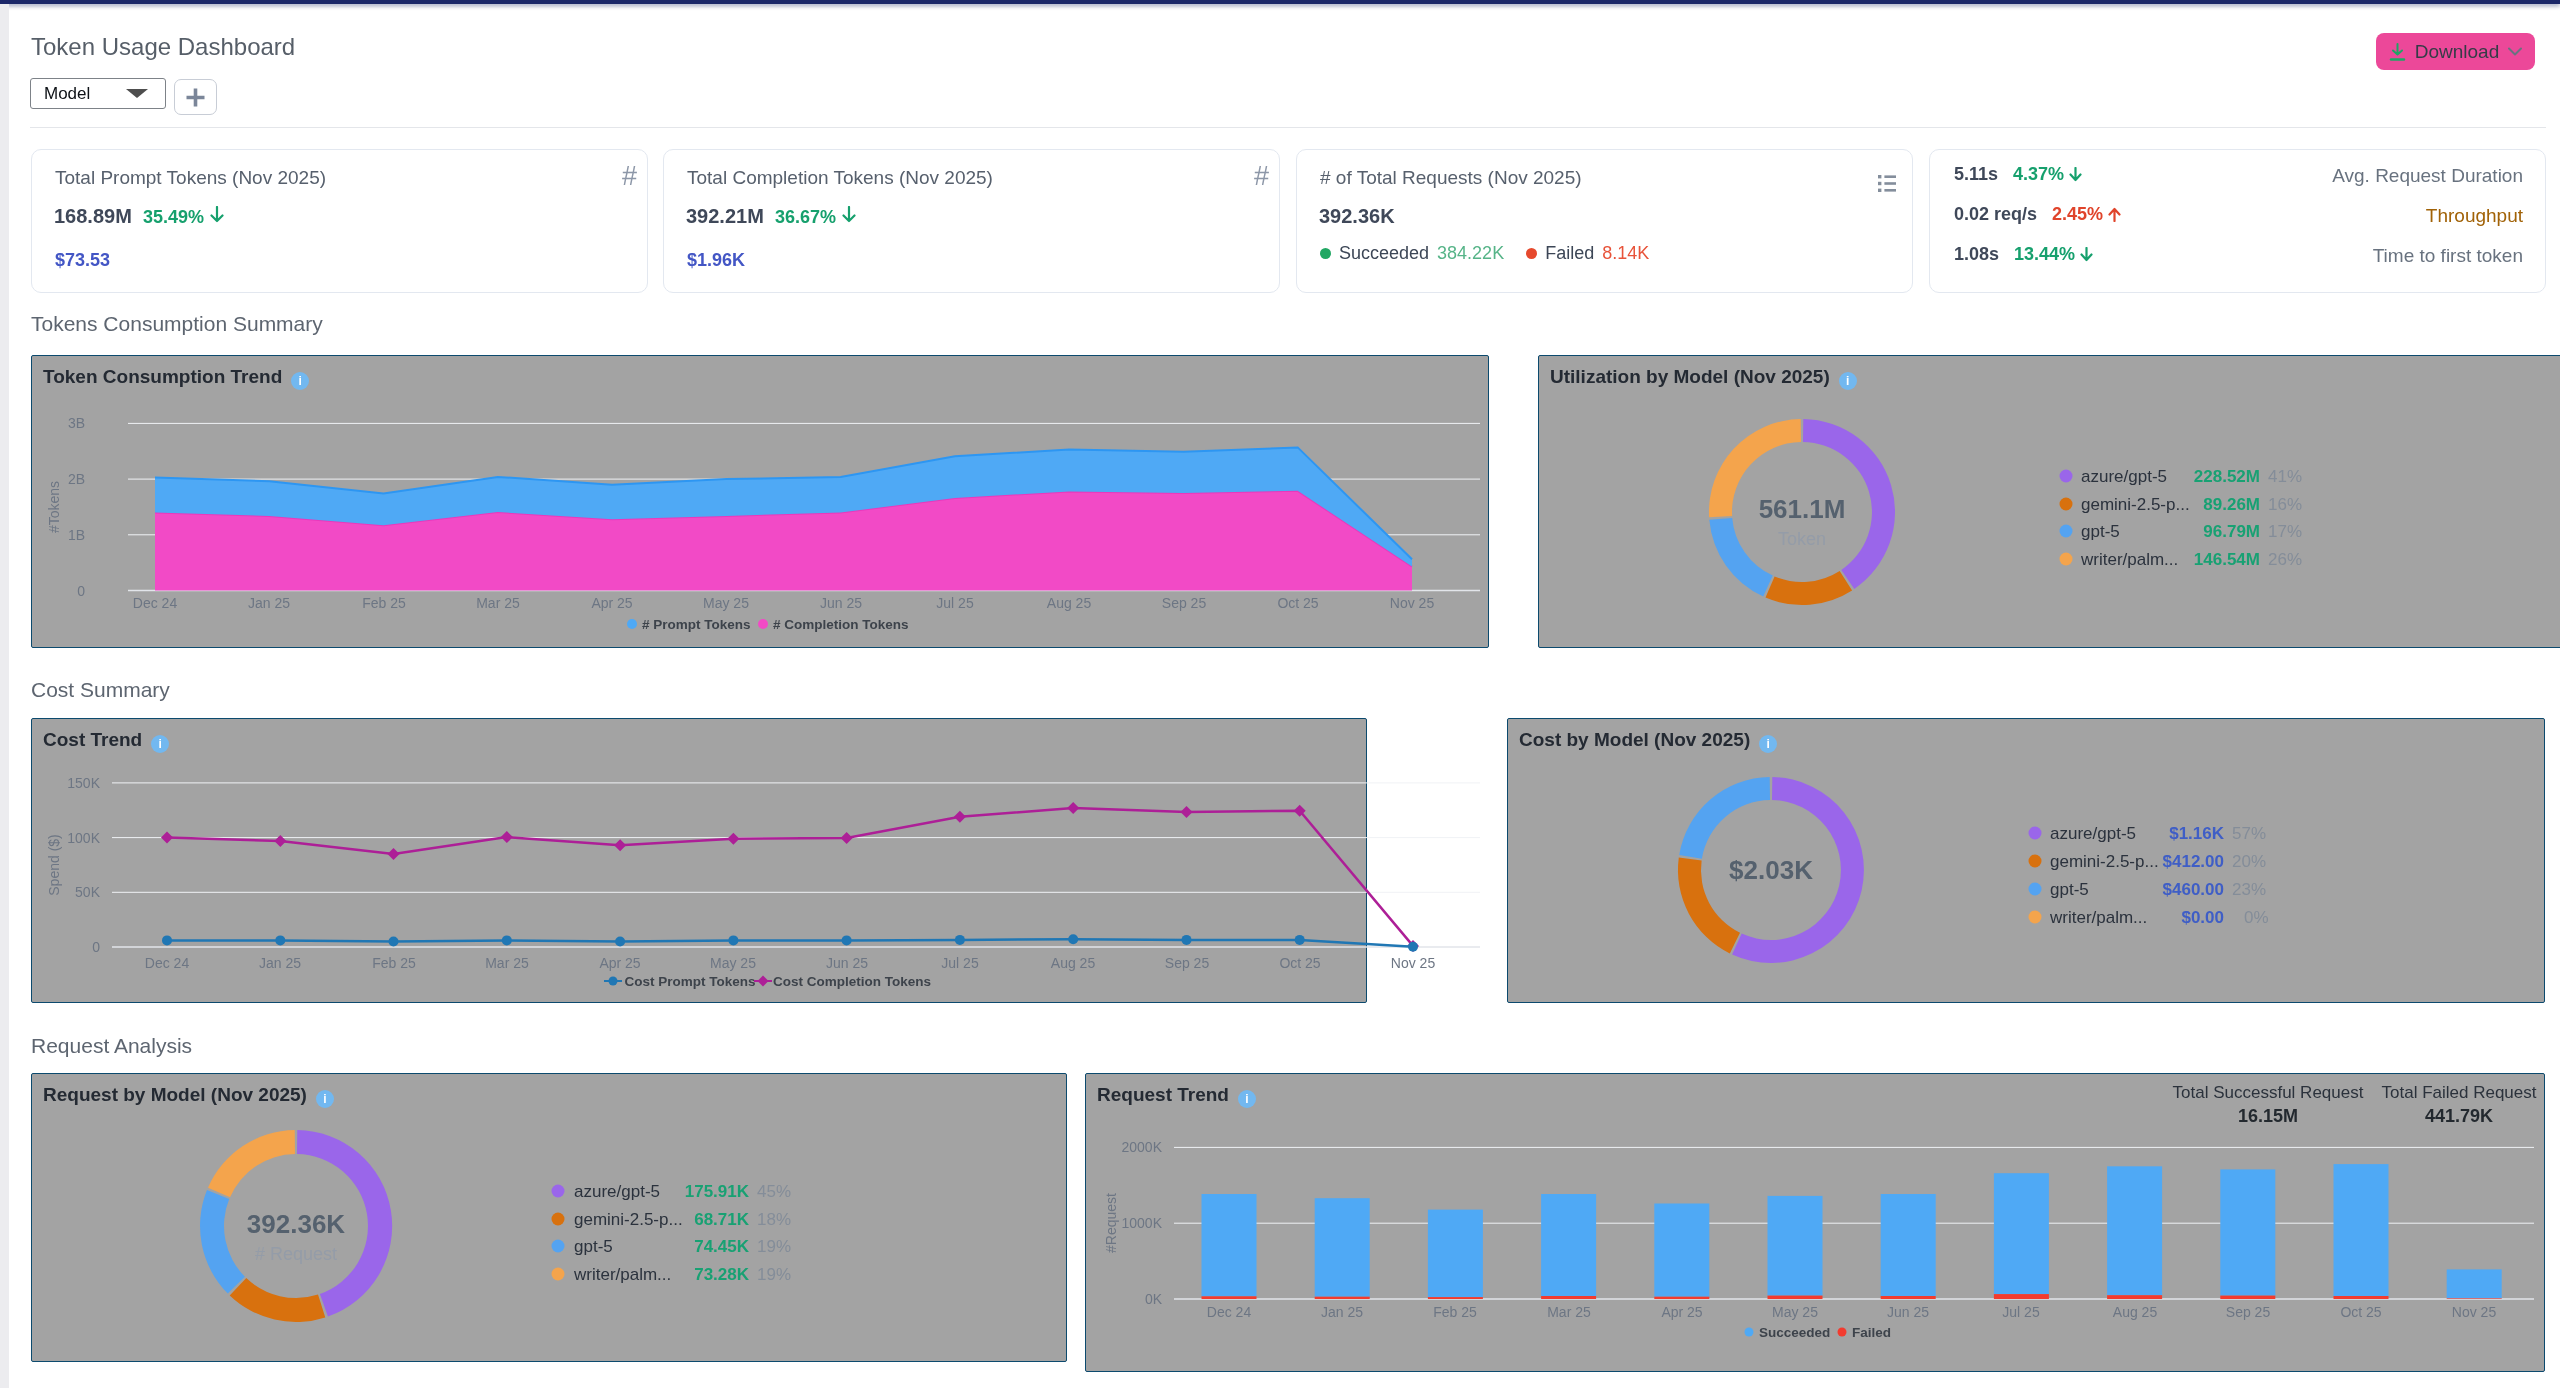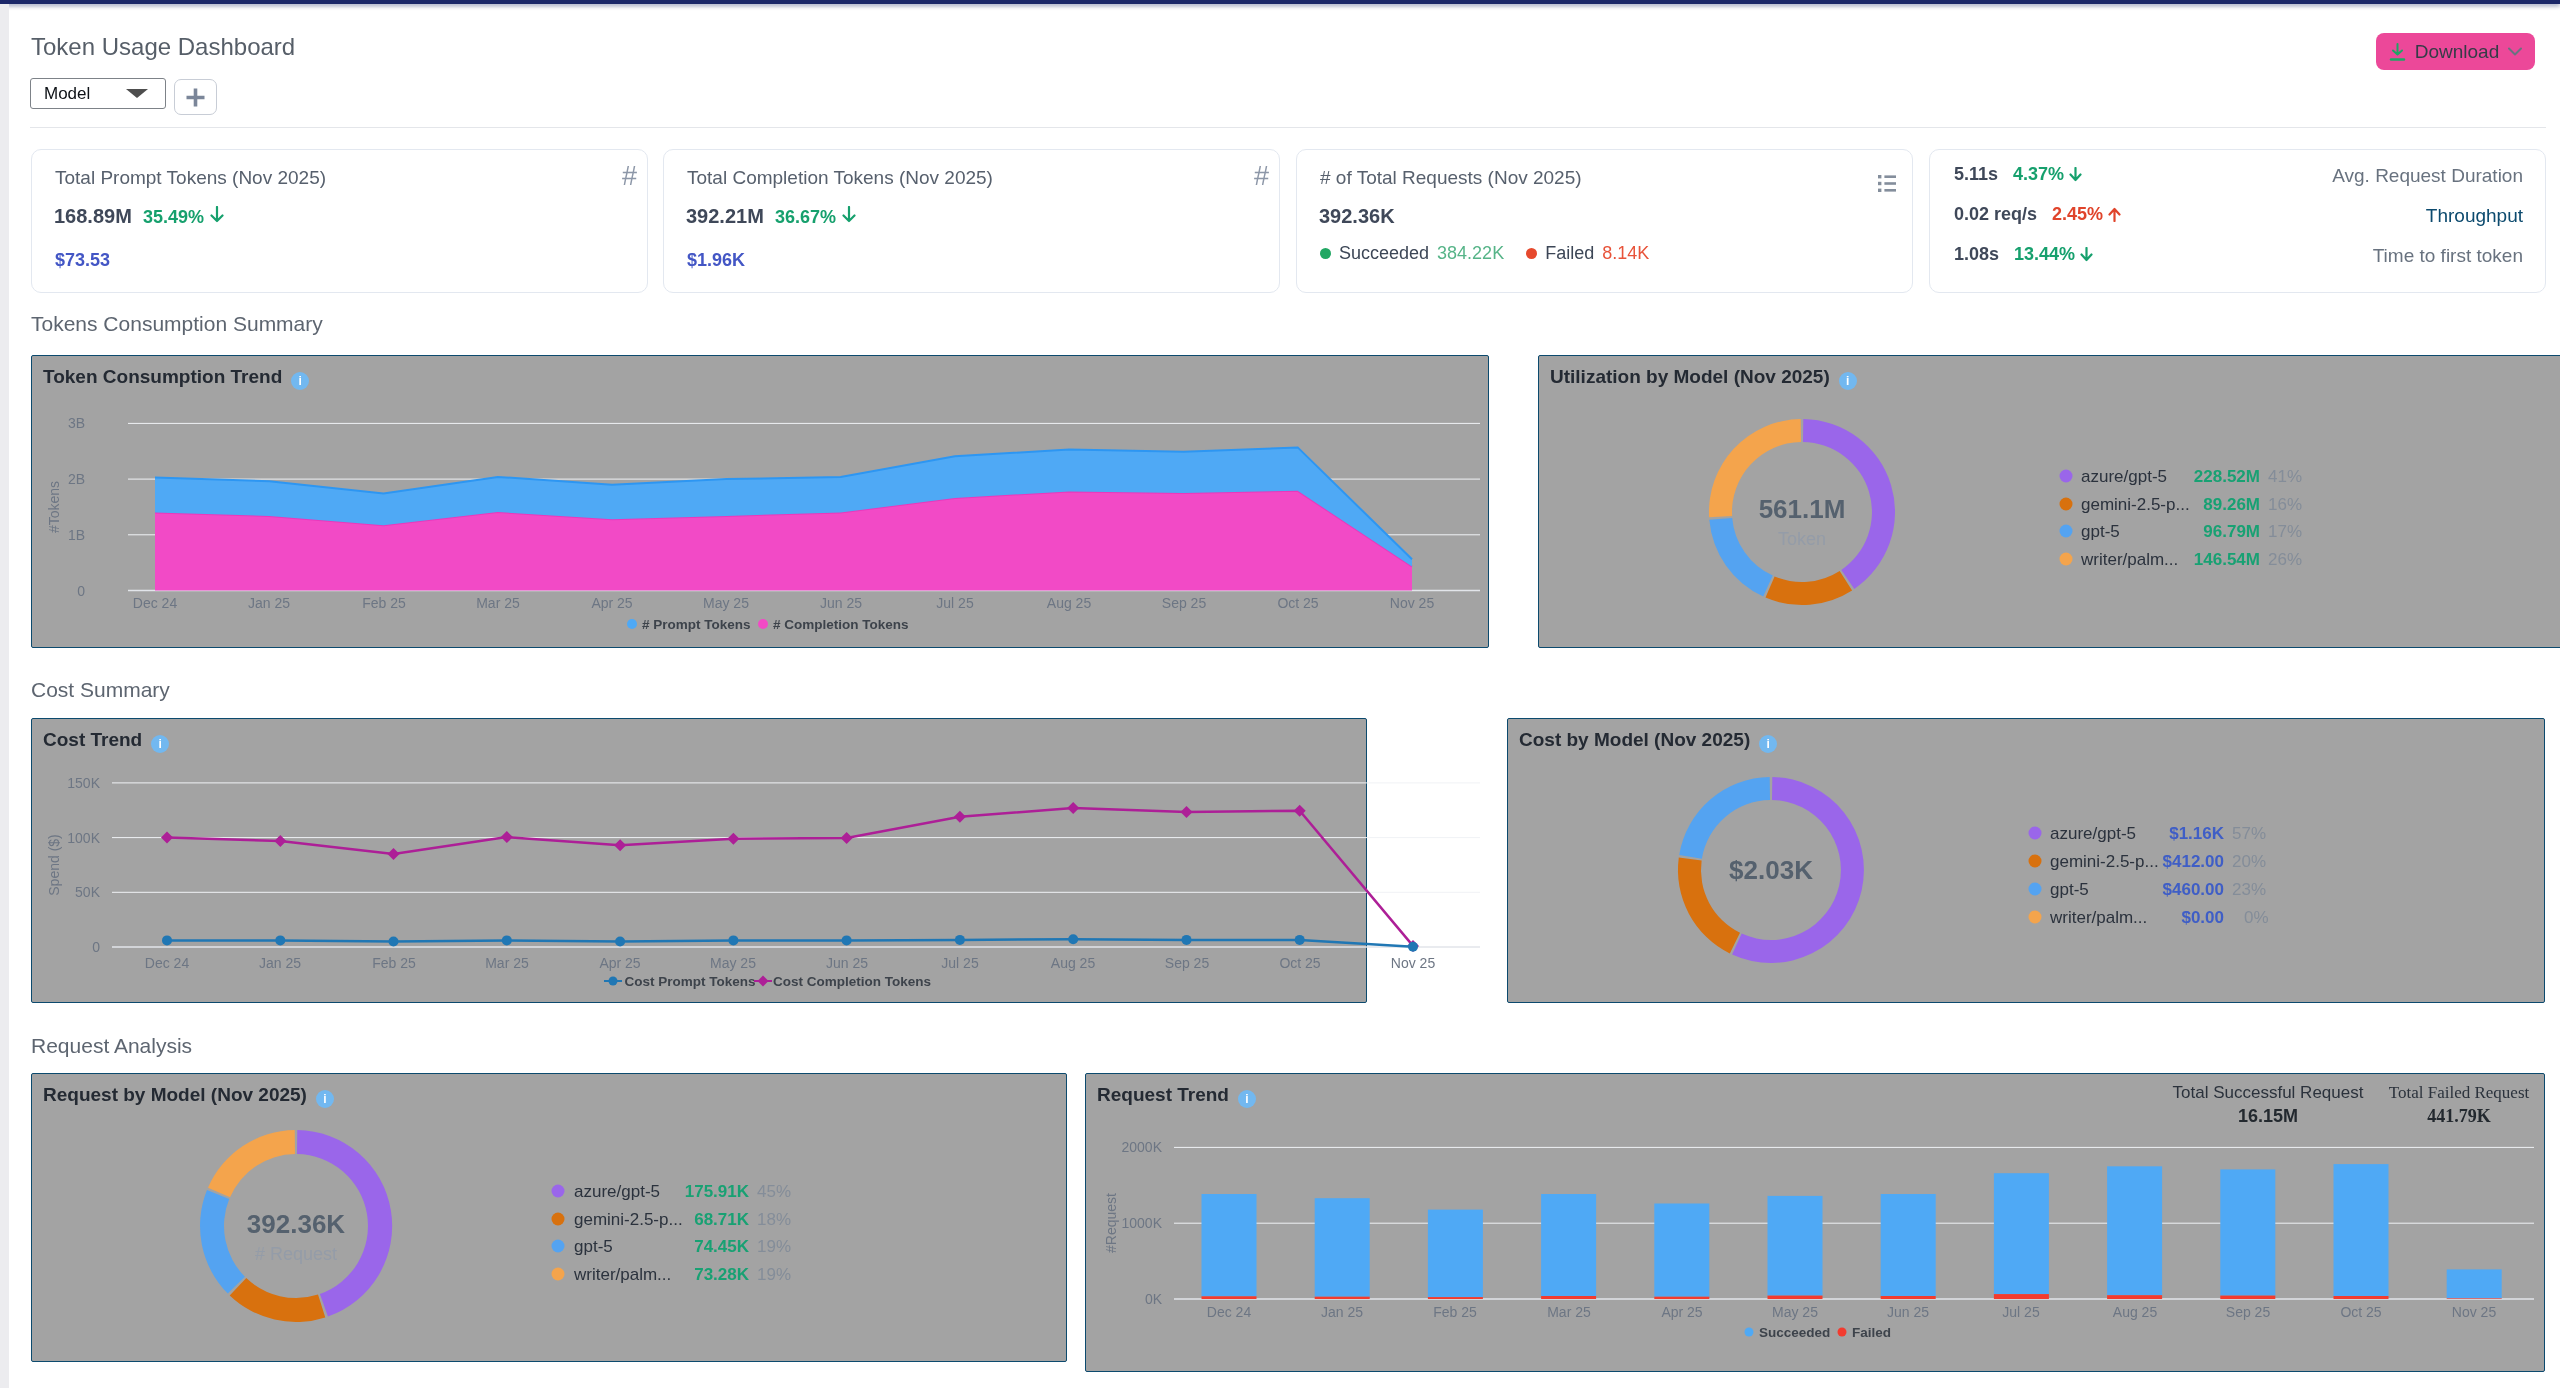--- a/index.html
+++ b/index.html
@@ -94,21 +94,21 @@
   </div>
 </div>
 <div class="abs card" style="left:1929px;">
   <div class="abs" style="left:24px; top:14px; font-size:18px; font-weight:bold; color:#3f4859;">5.11s&nbsp;&nbsp; <span style="color:#16a06d; font-size:18px;">4.37% <svg width="13" height="15" viewBox="0 0 13 15" style="vertical-align:-2px;">
           <path d="M6.5 1v11M1.5 7.5L6.5 13l5-5.5" stroke="#16a06d" stroke-width="2.2" fill="none" stroke-linecap="round" stroke-linejoin="round"></path>
         </svg></span></div>
   <div class="abs" style="right:22px; top:15px; font-size:19px; color:#68727f;">Avg. Request Duration</div>
   <div class="abs" style="left:24px; top:54px; font-size:18px; font-weight:bold; color:#3f4859;">0.02 req/s&nbsp;&nbsp; <span style="color:#e0442b; font-size:18px;">2.45% <svg width="13" height="15" viewBox="0 0 13 15" style="vertical-align:-2px;">
           <path d="M6.5 14V3M1.5 7.5L6.5 2l5 5.5" stroke="#e0442b" stroke-width="2.2" fill="none" stroke-linecap="round" stroke-linejoin="round"></path>
         </svg></span></div>
-  <div class="abs" style="right:22px; top:55px; font-size:19px; color:#0c4a6e;">Throughput</div>
+  <div class="abs" style="right:22px; top:55px; font-size:19px; color:#a16207;">Throughput</div>
   <div class="abs" style="left:24px; top:94px; font-size:18px; font-weight:bold; color:#3f4859;">1.08s&nbsp;&nbsp; <span style="color:#16a06d; font-size:18px;">13.44% <svg width="13" height="15" viewBox="0 0 13 15" style="vertical-align:-2px;">
           <path d="M6.5 1v11M1.5 7.5L6.5 13l5-5.5" stroke="#16a06d" stroke-width="2.2" fill="none" stroke-linecap="round" stroke-linejoin="round"></path>
         </svg></span></div>
   <div class="abs" style="right:22px; top:95px; font-size:19px; color:#68727f;">Time to first token</div>
 </div>
 
 <div class="abs sect" style="left:31px; top:312px;">Tokens Consumption Summary</div>
 <div class="abs sect" style="left:31px; top:678px;">Cost Summary</div>
 <div class="abs sect" style="left:31px; top:1034px;">Request Analysis</div>
 
@@ -313,21 +313,21 @@
     </g>
   </svg>
 </div>
 
 <div class="abs panel" id="pF" style="left:1085px; top:1073px; width:1460px; height:299px;">
   <div class="ptitle">Request Trend<span class="iinfo">i</span></div>
   <div class="abs" style="top:9px; left:1085px; width:194px; text-align:center; white-space:nowrap;">
     <div style="font-size:17px; color:#2b323c;">Total Successful Request</div>
     <div style="font-size:18px; font-weight:bold; color:#23292f; margin-top:3px;">16.15M</div>
   </div>
-  <div class="abs" style="top:9px; left:1294px; width:158px; text-align:center; white-space:nowrap;font-family:Liberation Serif, serif;">
+  <div class="abs" style="top:9px; left:1294px; width:158px; text-align:center; white-space:nowrap;">
     <div style="font-size:17px; color:#2b323c;">Total Failed Request</div>
     <div style="font-size:18px; font-weight:bold; color:#23292f; margin-top:3px;">441.79K</div>
   </div>
   <svg class="abs" style="left:0;top:0;" width="1458" height="297" viewBox="0 0 1458 297">
     <line x1="88" y1="73.4" x2="1448" y2="73.4" stroke="#f0f2f5" stroke-width="1"></line>
     <line x1="88" y1="149.2" x2="1448" y2="149.2" stroke="#f0f2f5" stroke-width="1"></line>
     <line x1="88" y1="225" x2="1448" y2="225" stroke="#e2e5ea" stroke-width="1.5"></line>
     <g fill="#4fa9f5">
       <rect x="115.5" y="120.0" width="55" height="102.3"></rect>
         <rect x="228.7" y="124.2" width="55" height="98.5"></rect>

